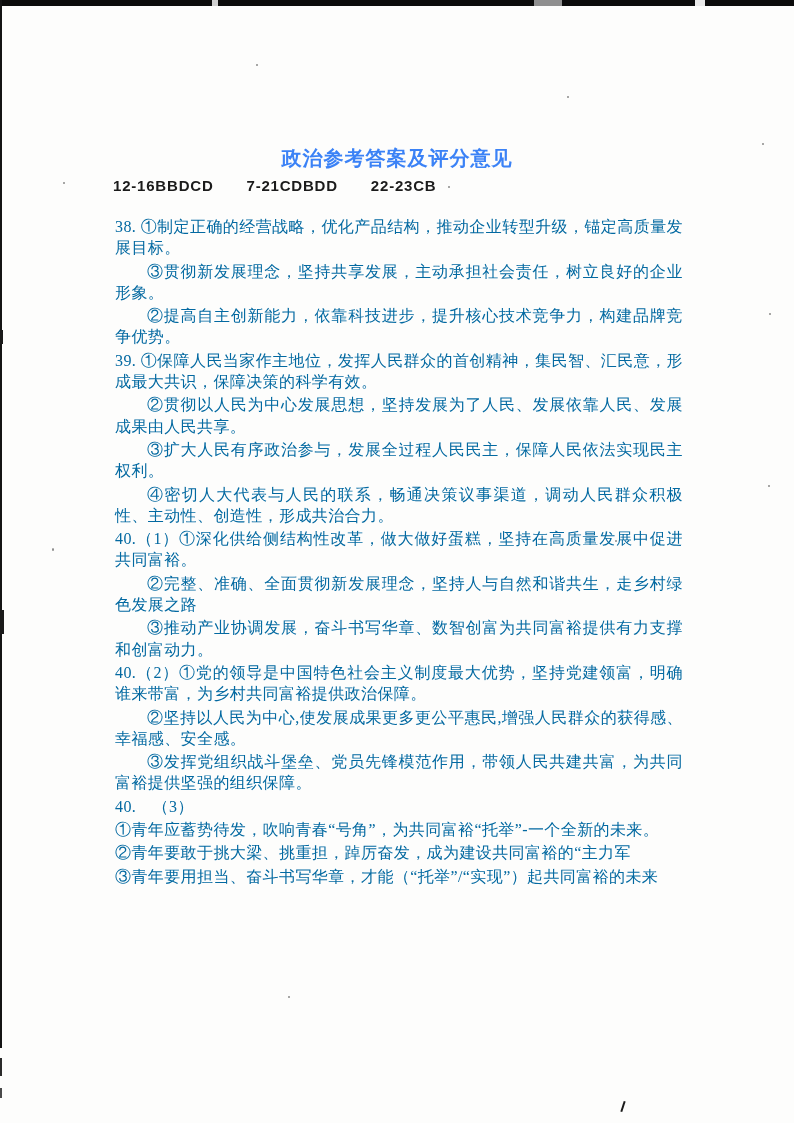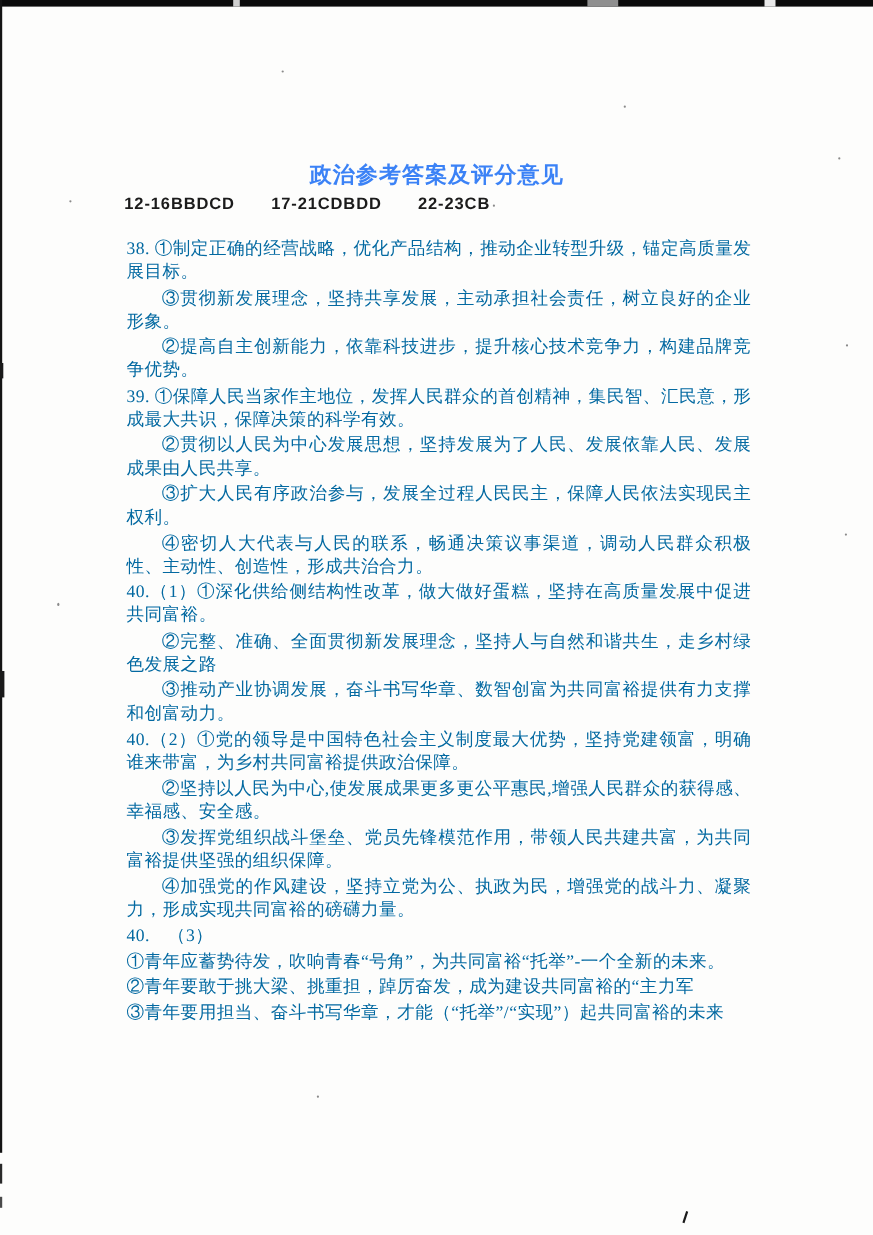--- a/index.html
+++ b/index.html
@@ -107,38 +107,37 @@
   <div class="speck s6"></div>
   <div class="speck s7"></div>
   <div class="speck s8"></div>
   <div class="speck s9"></div>
   <div class="speck s10"></div>
 
   <div class="doc-subtitle">政治参考答案及评分意见</div>
 
   <div class="mc-line">
     <span class="mc-group">12-16BBDCD</span>
-    <span class="mc-group">17-21CDBDD</span>
+    <span class="mc-group">7-21CDBDD</span>
     <span class="mc-group">22-23CB</span>
   </div>
 
   <div class="answers">
     <p>38. ①制定正确的经营战略，优化产品结构，推动企业转型升级，锚定高质量发展目标。</p>
     <p class="indent">③贯彻新发展理念，坚持共享发展，主动承担社会责任，树立良好的企业形象。</p>
     <p class="indent">②提高自主创新能力，依靠科技进步，提升核心技术竞争力，构建品牌竞争优势。</p>
     <p>39. ①保障人民当家作主地位，发挥人民群众的首创精神，集民智、汇民意，形成最大共识，保障决策的科学有效。</p>
     <p class="indent">②贯彻以人民为中心发展思想，坚持发展为了人民、发展依靠人民、发展成果由人民共享。</p>
     <p class="indent">③扩大人民有序政治参与，发展全过程人民民主，保障人民依法实现民主权利。</p>
     <p class="indent">④密切人大代表与人民的联系，畅通决策议事渠道，调动人民群众积极性、主动性、创造性，形成共治合力。</p>
     <p>40.（1）①深化供给侧结构性改革，做大做好蛋糕，坚持在高质量发展中促进共同富裕。</p>
     <p class="indent">②完整、准确、全面贯彻新发展理念，坚持人与自然和谐共生，走乡村绿色发展之路</p>
     <p class="indent">③推动产业协调发展，奋斗书写华章、数智创富为共同富裕提供有力支撑和创富动力。</p>
     <p>40.（2）①党的领导是中国特色社会主义制度最大优势，坚持党建领富，明确谁来带富，为乡村共同富裕提供政治保障。</p>
     <p class="indent">②坚持以人民为中心,使发展成果更多更公平惠民,增强人民群众的获得感、幸福感、安全感。</p>
     <p class="indent">③发挥党组织战斗堡垒、党员先锋模范作用，带领人民共建共富，为共同富裕提供坚强的组织保障。</p>
-    <p class="indent">④加强党的作风建设，坚持立党为公、执政为民，增强党的战斗力、凝聚力，形成实现共同富裕的磅礴力量。</p>
     <p>40.　（3）</p>
     <p>①青年应蓄势待发，吹响青春“号角”，为共同富裕“托举”-一个全新的未来。</p>
     <p>②青年要敢于挑大梁、挑重担，踔厉奋发，成为建设共同富裕的“主力军</p>
     <p>③青年要用担当、奋斗书写华章，才能（“托举”/“实现”）起共同富裕的未来</p>
   </div>
 
 </div>
 
 </body></html>

